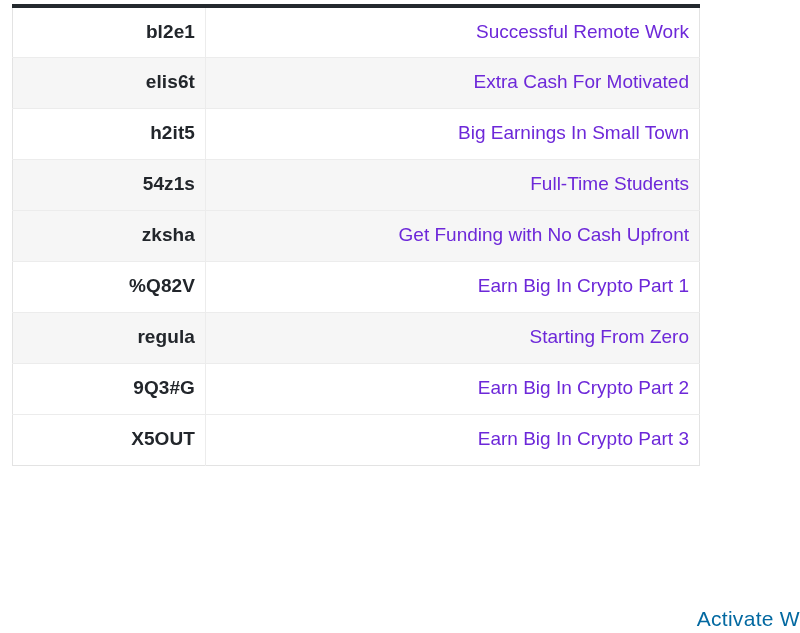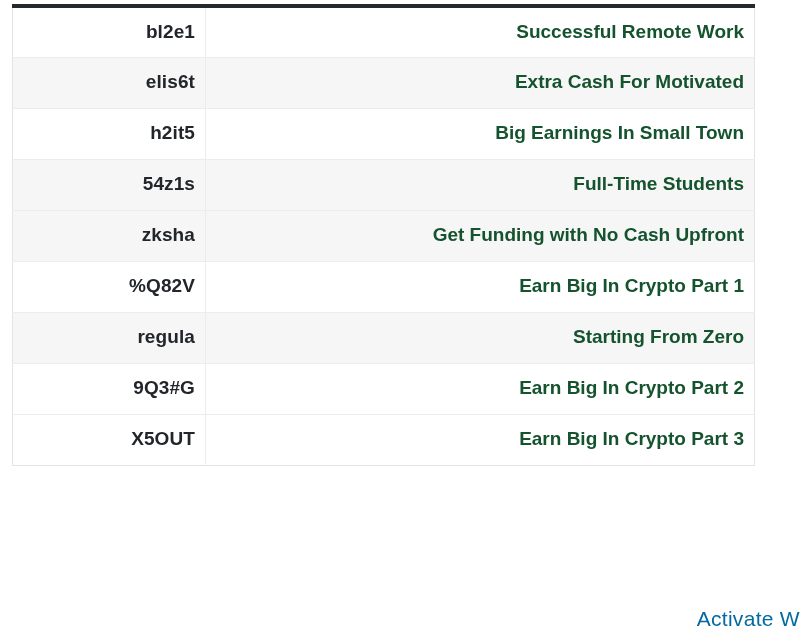--- a/index.html
+++ b/index.html
@@ -25,21 +25,21 @@
 
   .table-wrap {
     position: absolute;
     left: 12px;
     top: 4px;
     width: 771px;
   }
 
   table.data-table {
     border-collapse: collapse;
-    width: 743px;
+    width: 688px;
     table-layout: fixed;
     border-top: 4px solid #24292e;
     border-left: 1px solid #e3e3e3;
     border-right: 1px solid #e3e3e3;
     border-bottom: 1px solid #e3e3e3;
   }
 
   table.data-table tr {
     height: 51px;
   }
@@ -64,23 +64,23 @@
     font-weight: bold;
     font-size: 19px;
     color: #22262b;
     border-right: 1px solid #ececec;
     padding-right: 8px;
     letter-spacing: 0.1px;
   }
 
   td.cell-title {
     text-align: right;
-    font-weight: bold;
+    font-weight: normal;
     font-size: 19px;
-    color: #14532d;
+    color: #6d28d9;
     padding-right: 9px;
     white-space: nowrap;
     overflow: hidden;
   }
 
   .watermark {
     position: absolute;
     right: 0px;
     bottom: 2px;
     font-size: 21px;

